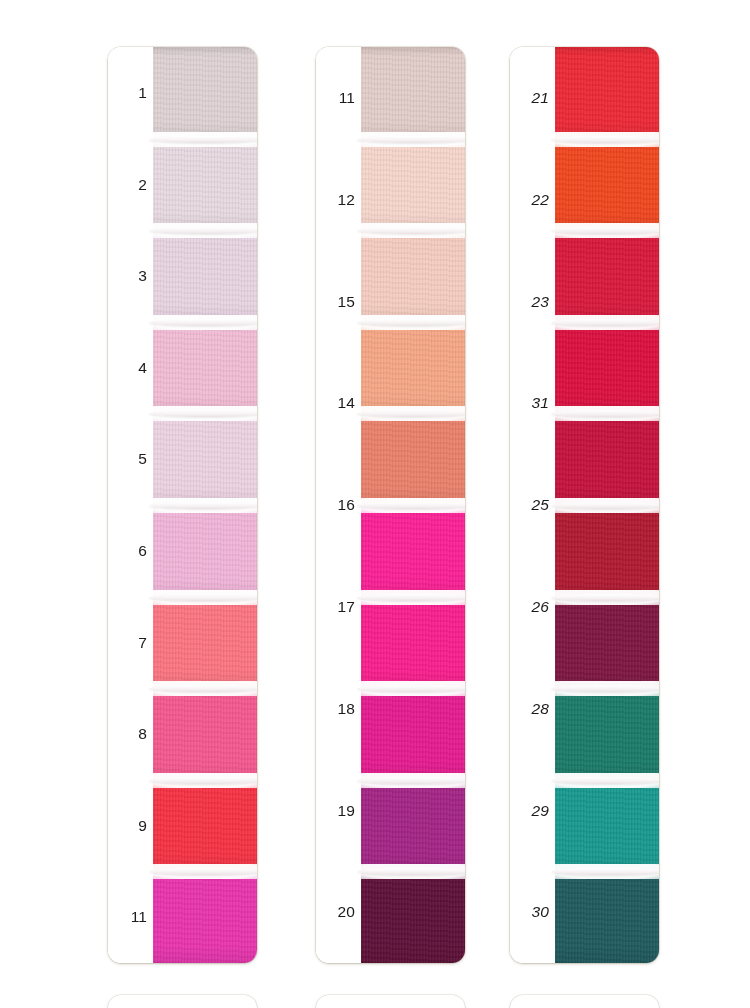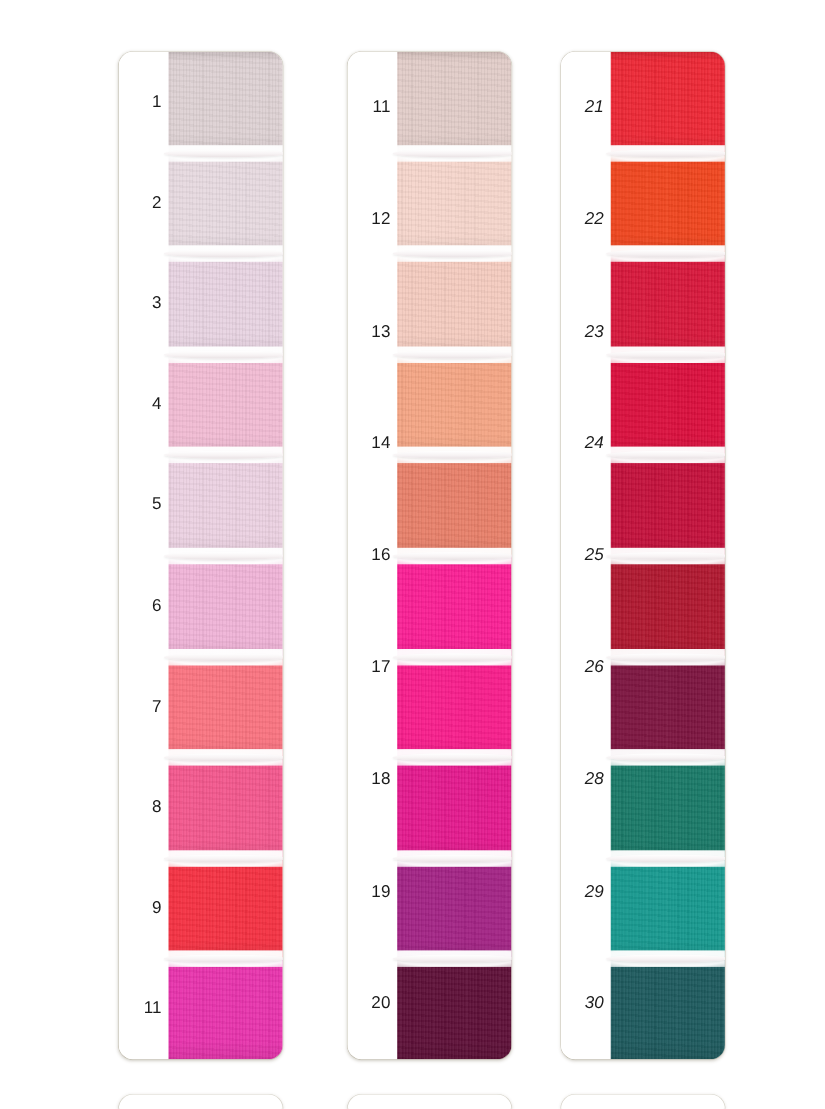--- a/index.html
+++ b/index.html
@@ -209,21 +209,21 @@
         <div class="ridge" style="top: calc(90% - 7px);">
           <i></i>
         </div>
       </div>
   </div>
 
   <div class="swatch-card" id="card-col-2">
     <div class="label-column">
         <div class="row-label">11</div>
         <div class="row-label">12</div>
-        <div class="row-label">13</div>
+        <div class="row-label">15</div>
         <div class="row-label">14</div>
         <div class="row-label">16</div>
         <div class="row-label">17</div>
         <div class="row-label">18</div>
         <div class="row-label">19</div>
         <div class="row-label">20</div>
       </div>
     <div class="swatch-column">
         <div class="swatch" title="11 — #e2cdc9" style="background-color: rgb(226, 205, 201);"></div>
         <div class="swatch" title="12 — #f6d6cc" style="background-color: rgb(246, 214, 204);"></div>
@@ -263,21 +263,21 @@
           <i></i>
         </div>
       </div>
   </div>
 
   <div class="swatch-card" id="card-col-3">
     <div class="label-column">
         <div class="row-label">21</div>
         <div class="row-label">22</div>
         <div class="row-label">23</div>
-        <div class="row-label">24</div>
+        <div class="row-label">31</div>
         <div class="row-label">25</div>
         <div class="row-label">26</div>
         <div class="row-label">28</div>
         <div class="row-label">29</div>
         <div class="row-label">30</div>
       </div>
     <div class="swatch-column">
         <div class="swatch" title="21 — #ed2836" style="background-color: rgb(237, 40, 54);"></div>
         <div class="swatch" title="22 — #f0461f" style="background-color: rgb(240, 70, 31);"></div>
         <div class="ridge" style="top: calc(10% - 7px);">

